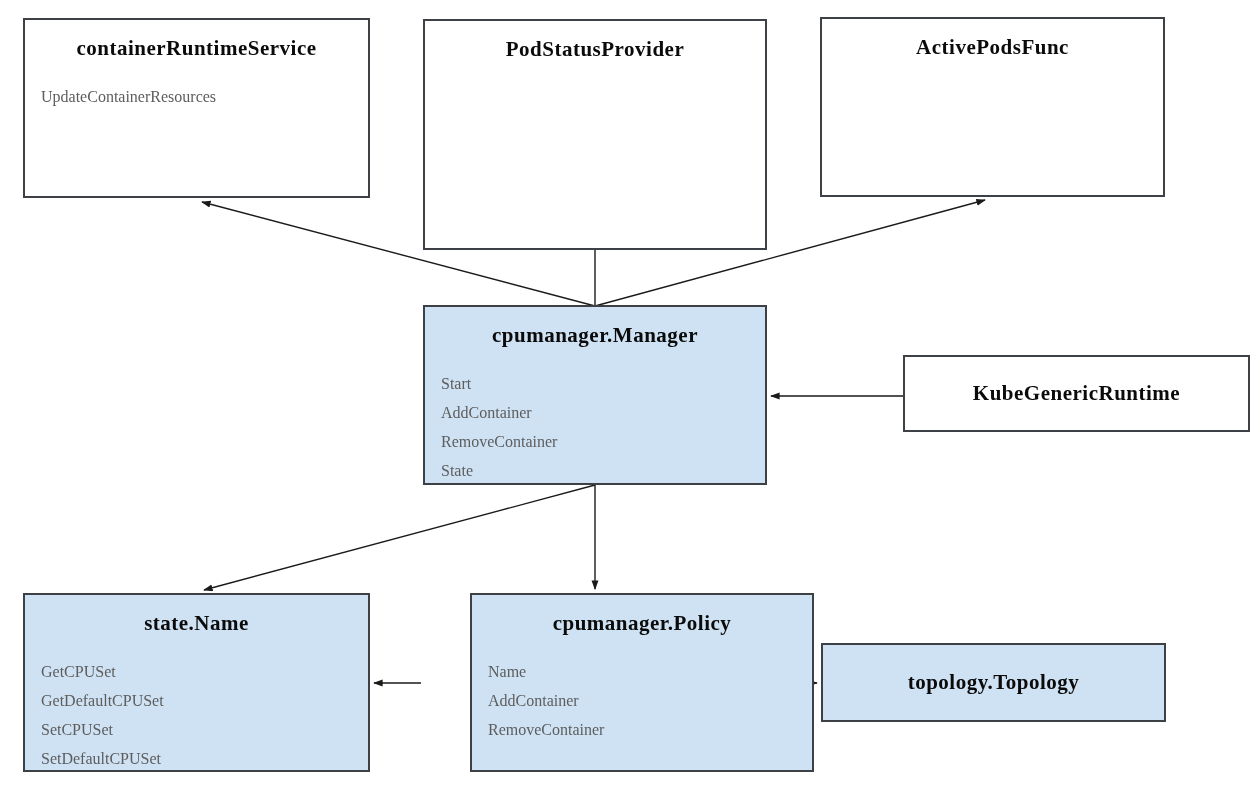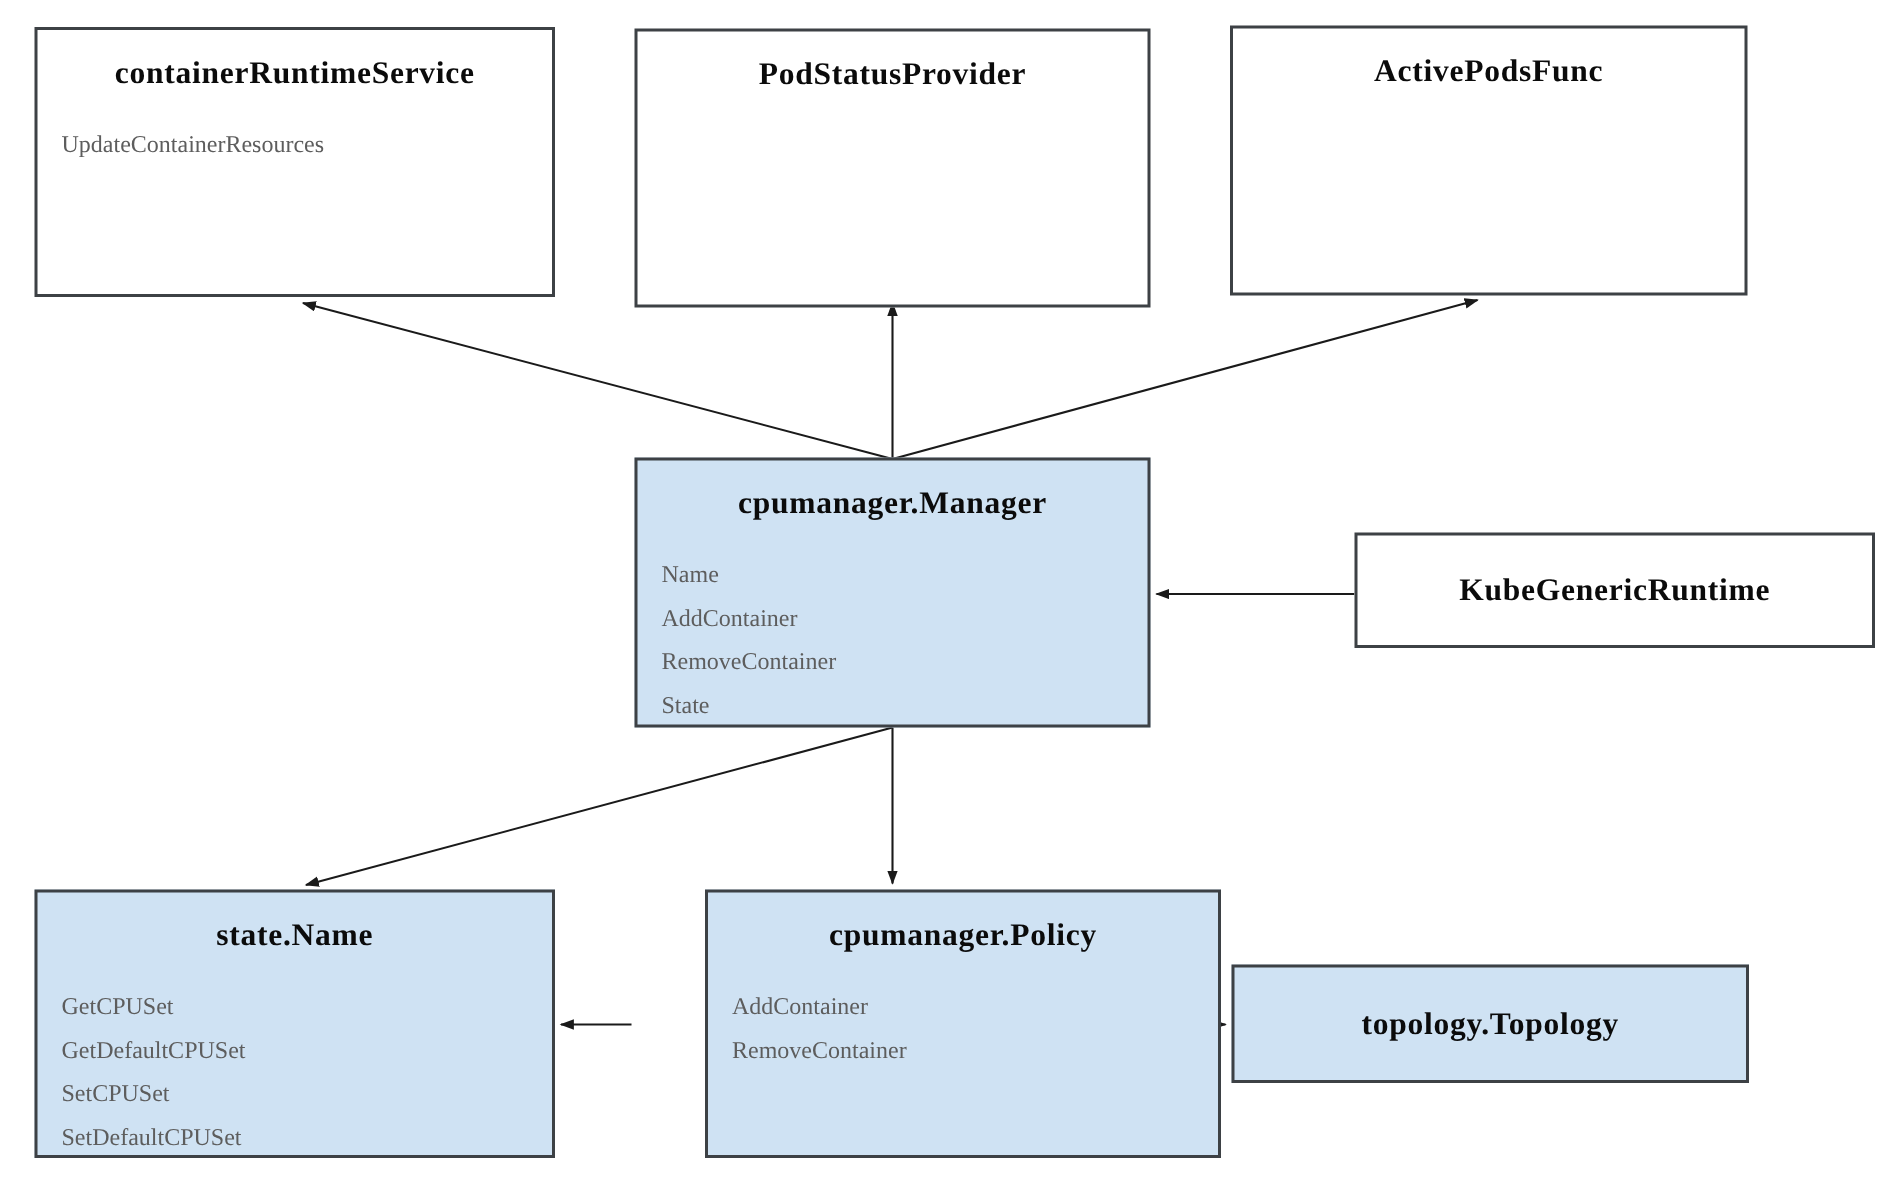--- a/index.html
+++ b/index.html
@@ -49,21 +49,21 @@
     top:62px; left:16px; right:6px;
     font-size:16px;
     line-height:29px;
     color:var(--method-text);
     white-space:nowrap;
   }
   .node-methods span { display:block; }
 
   
   #n-crs { left:23px;  top:18px;  width:347px; height:180px; }
-  #n-psp { left:423px; top:19px;  width:344px; height:186px;padding-left:19px; }
+  #n-psp { left:423px; top:19px;  width:344px; height:231px;padding-left:19px; }
   #n-apf { left:820px; top:17px;  width:345px; height:180px; }
   #n-mgr { left:423px; top:305px; width:344px; height:180px; }
   #n-kgr { left:903px; top:355px; width:347px; height:77px;  }
   #n-sts { left:23px;  top:593px; width:347px; height:179px; }
   #n-pol { left:423px; top:593px; width:344px; height:179px;margin-left:47px; }
   #n-top { left:821px; top:643px; width:345px; height:79px;  }
 </style>
 </head>
 <body>
 
@@ -96,21 +96,21 @@
     <div class="node-title">PodStatusProvider</div>
   </div>
 
   <div id="n-apf" class="node">
     <div class="node-title">ActivePodsFunc</div>
   </div>
 
   <div id="n-mgr" class="node blue">
     <div class="node-title">cpumanager.Manager</div>
     <div class="node-methods">
-      <span>Name</span>
+      <span>Start</span>
       <span>AddContainer</span>
       <span>RemoveContainer</span>
       <span>State</span>
     </div>
   </div>
 
   <div id="n-kgr" class="node centered">
     <div class="node-title">KubeGenericRuntime</div>
   </div>
 
@@ -120,20 +120,21 @@
       <span>GetCPUSet</span>
       <span>GetDefaultCPUSet</span>
       <span>SetCPUSet</span>
       <span>SetDefaultCPUSet</span>
     </div>
   </div>
 
   <div id="n-pol" class="node blue">
     <div class="node-title">cpumanager.Policy</div>
     <div class="node-methods">
+      <span>Name</span>
       <span>AddContainer</span>
       <span>RemoveContainer</span>
     </div>
   </div>
 
   <div id="n-top" class="node blue centered">
     <div class="node-title">topology.Topology</div>
   </div>
 
 </div>

